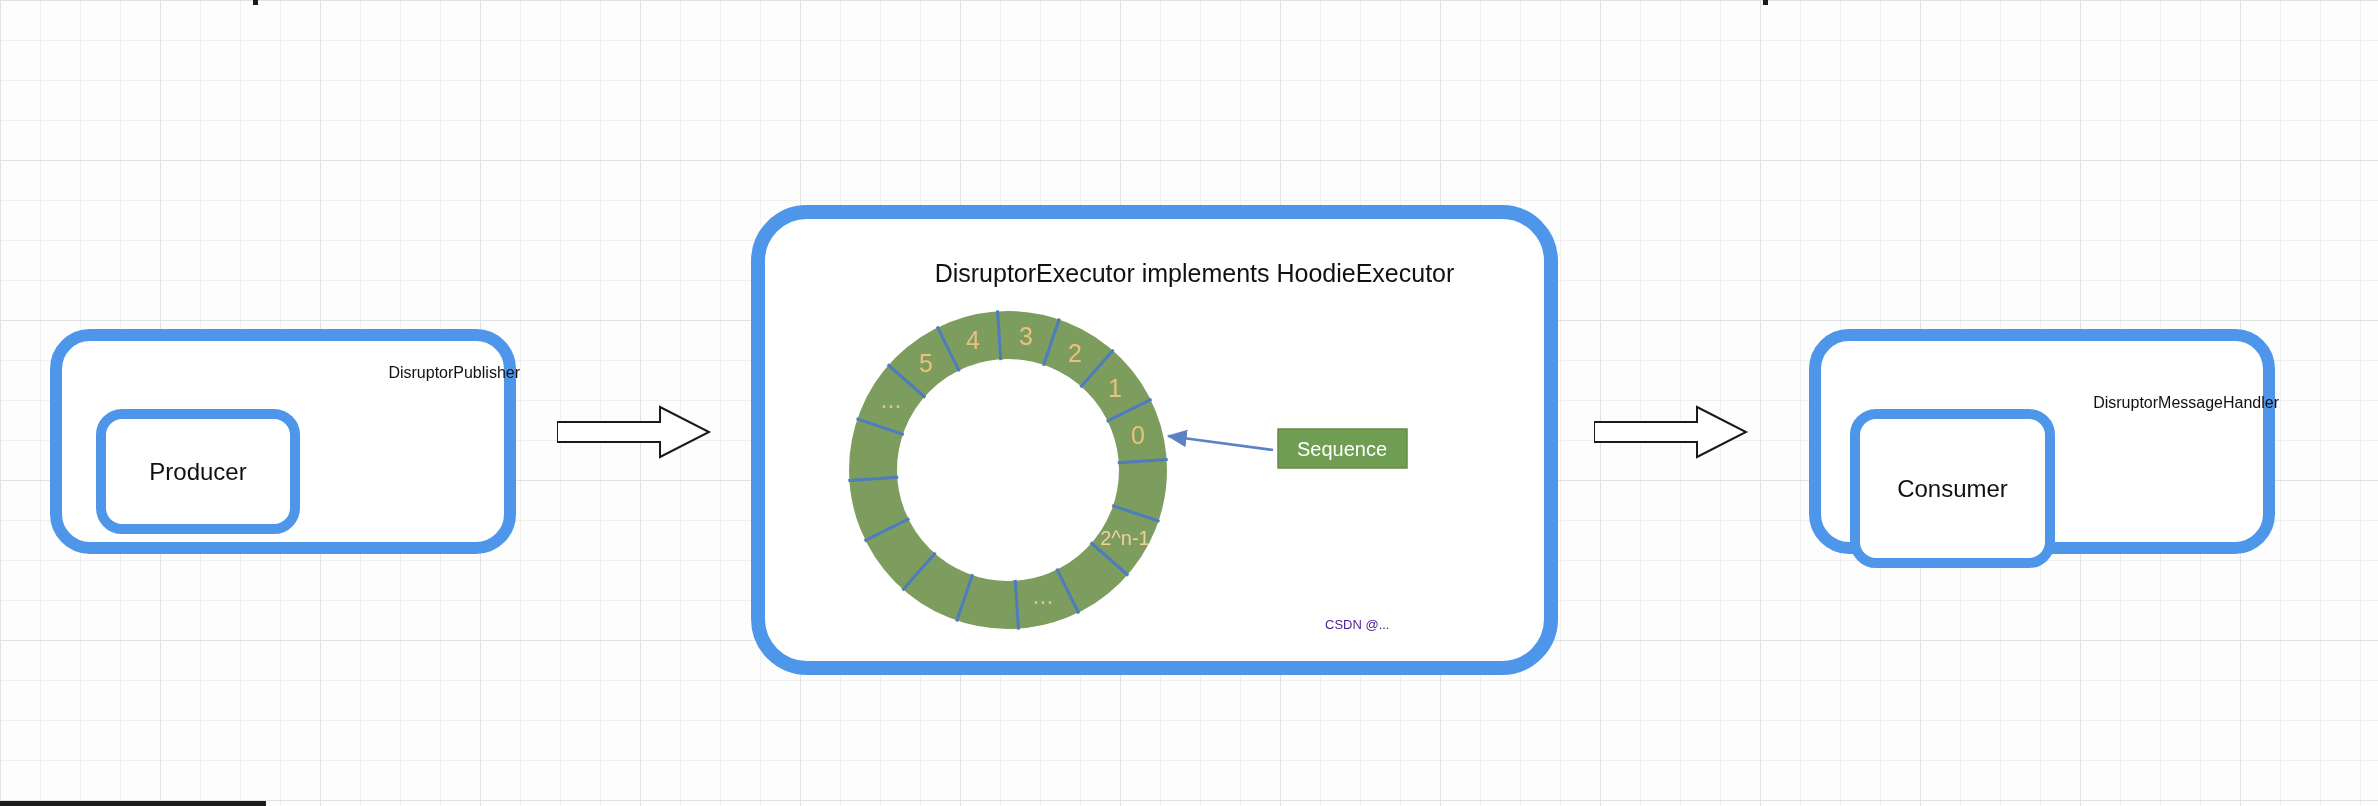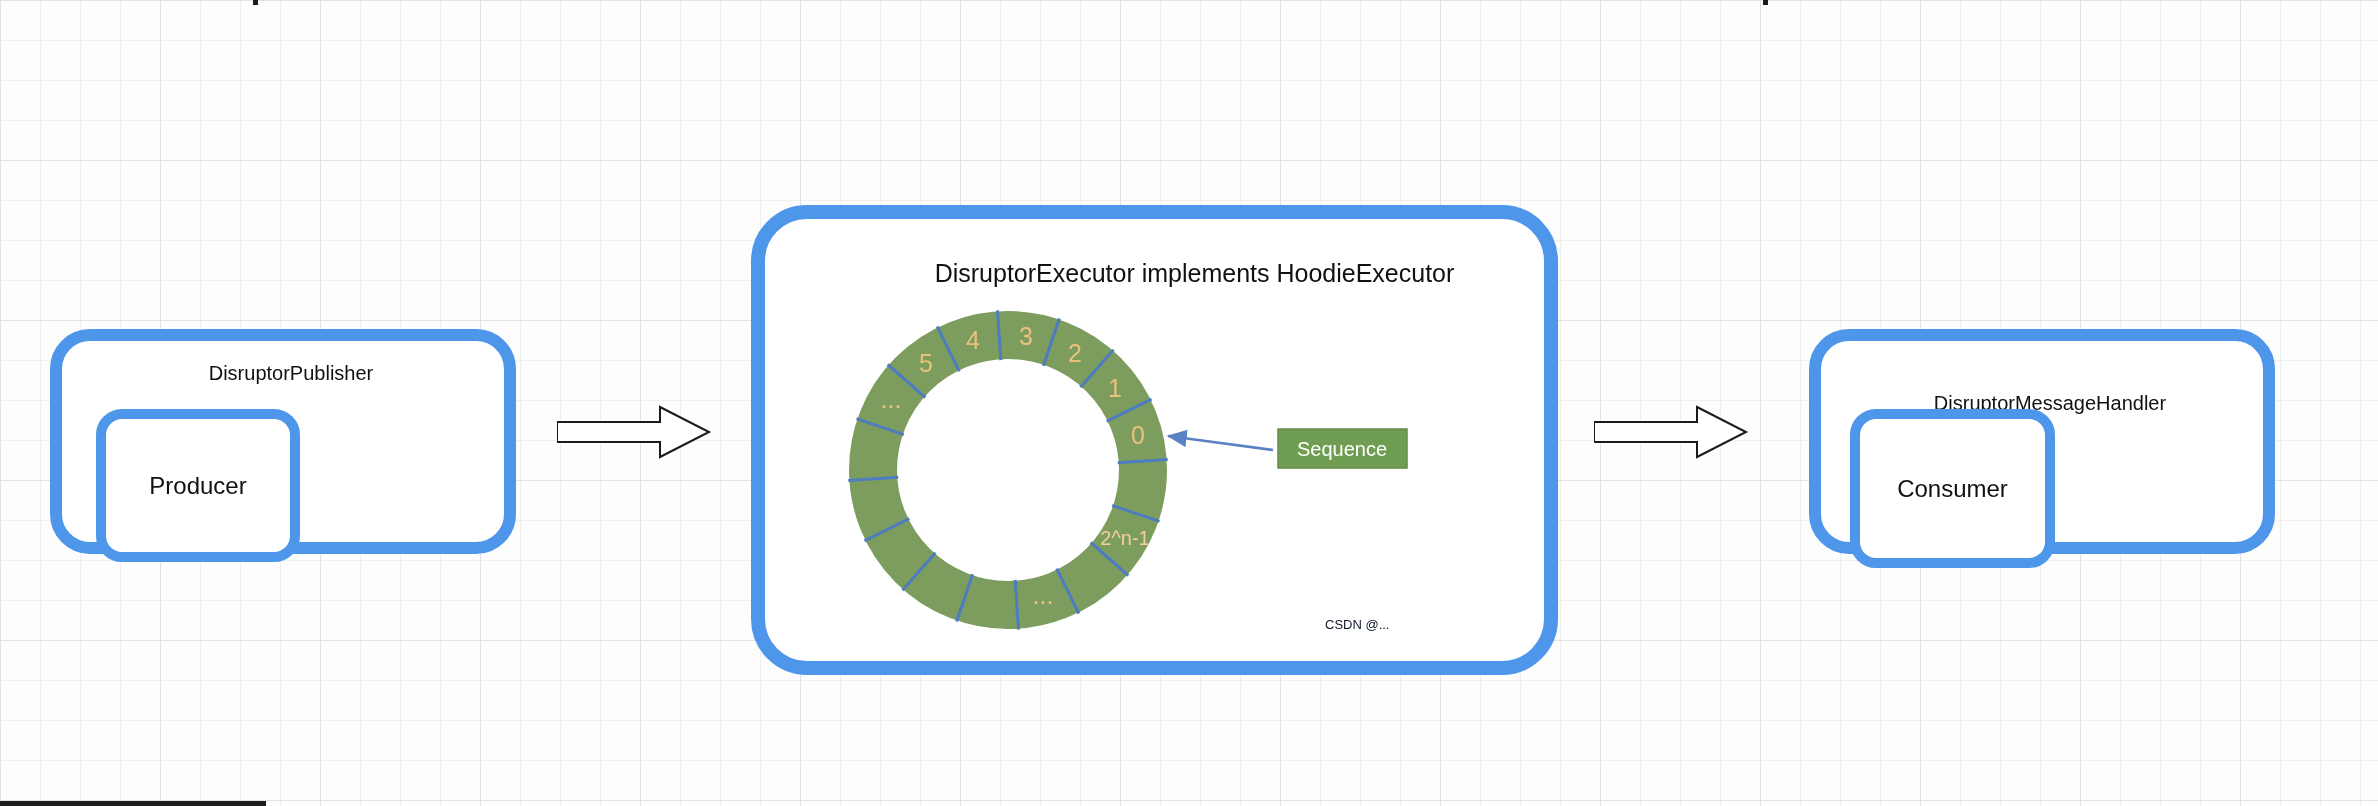--- a/index.html
+++ b/index.html
@@ -20,24 +20,24 @@
   }
   .node {
     position: absolute;
     background: #ffffff;
     border: 12px solid #4e96ea;
     border-radius: 40px;
     box-sizing: border-box;
   }
   .node-title {
     position: absolute;
-    left: 8px;
+    left: 16px;
     width: 100%;
-    text-align: center;
-    font-size: 20px;
+    text-align: right;
+    font-size: 16px;
     line-height: 24px;
     white-space: nowrap;
   }
   .inner-node {
     position: absolute;
     background: #ffffff;
     border: 10px solid #4e96ea;
     border-radius: 26px;
     box-sizing: border-box;
     display: flex;
@@ -63,37 +63,37 @@
   .exec-canvas {
     position: absolute;
     left: -14px;
     top: -14px;
   }
   .watermark {
     position: absolute;
     left: 560px;
     top: 398px;
     font-size: 13px;
-    color: #0f172a;
+    color: #4c1d95;
     white-space: nowrap;
   }
   .block-arrow {
     position: absolute;
   }
   .edge-artifact {
     position: absolute;
     background: #1c1c1c;
   }
 </style>
 </head>
 <body>
 
 <div class="node" id="publisher-box" style="left:50px; top:329px; width:466px; height:225px;">
   <div class="node-title" style="top:20px;">DisruptorPublisher</div>
-  <div class="inner-node" style="left:34px; top:68px; width:204px; height:153px;">
+  <div class="inner-node" style="left:34px; top:68px; width:204px; height:125px;">
     <span>Producer</span>
   </div>
 </div>
 
 <svg class="block-arrow" style="left:557px; top:404px;" width="156" height="56" viewBox="0 0 156 56">
   <polygon points="0,18 103,18 103,3 152,28 103,53 103,38 0,38" fill="#ffffff" stroke="#1a1a1a" stroke-width="2"></polygon>
 </svg>
 
 <div class="node" id="executor-box" style="left:751px; top:205px; width:807px; height:470px;">
   <div class="exec-title">DisruptorExecutor implements HoodieExecutor</div>

